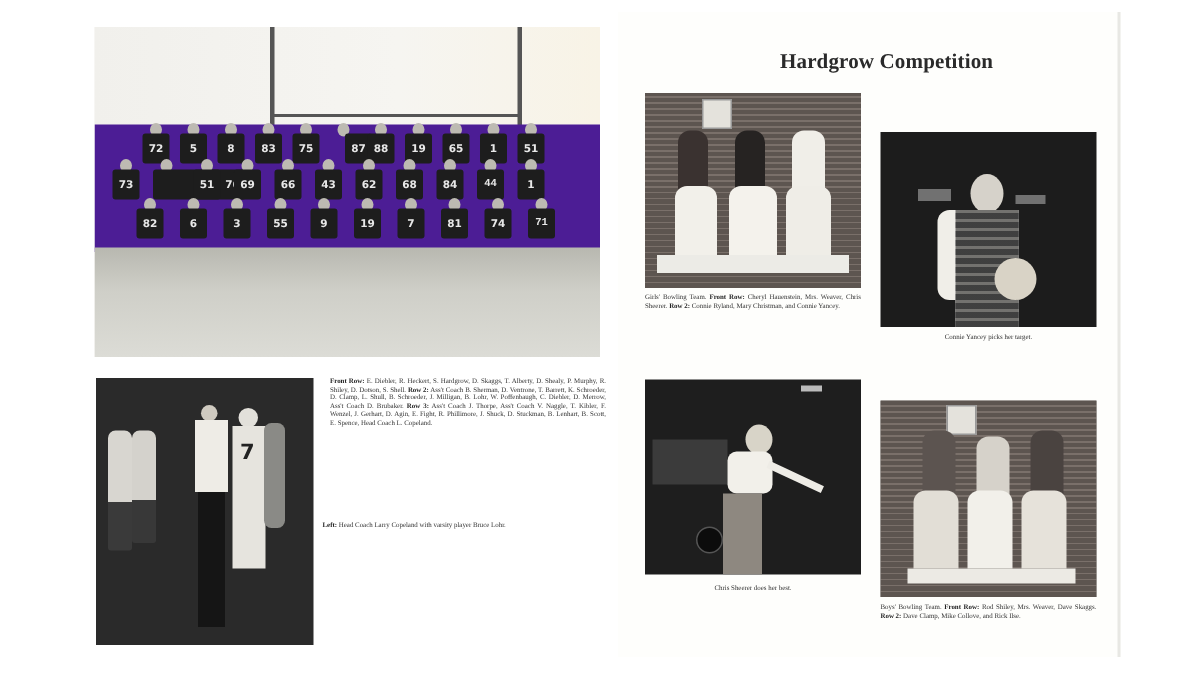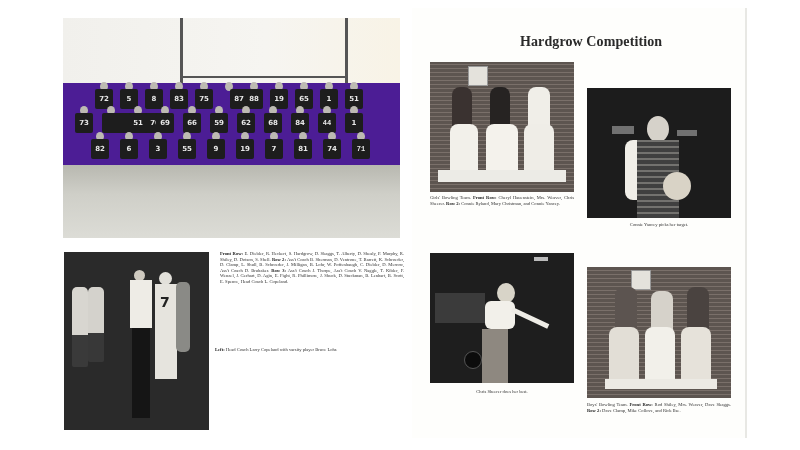--- a/index.html
+++ b/index.html
@@ -70,21 +70,21 @@
       <div class="jersey" style="left: 12px; top: 30px;">73</div>
       <div class="head" style="left: 44px; top: 23px;"></div>
       <div class="jersey" style="left: 39px; top: 30px; padding-left: 44px;">76</div>
       <div class="head" style="left: 71px; top: 23px;"></div>
       <div class="jersey" style="left: 66px; top: 30px;">51</div>
       <div class="head" style="left: 98px; top: 23px;"></div>
       <div class="jersey" style="left: 93px; top: 30px;">69</div>
       <div class="head" style="left: 125px; top: 23px;"></div>
       <div class="jersey" style="left: 120px; top: 30px;">66</div>
       <div class="head" style="left: 152px; top: 23px;"></div>
-      <div class="jersey" style="left: 147px; top: 30px;">59</div>
+      <div class="jersey" style="left: 147px; top: 30px;">43</div>
       <div class="head" style="left: 179px; top: 23px;"></div>
       <div class="jersey" style="left: 174px; top: 30px;">62</div>
       <div class="head" style="left: 206px; top: 23px;"></div>
       <div class="jersey" style="left: 201px; top: 30px;">68</div>
       <div class="head" style="left: 233px; top: 23px;"></div>
       <div class="jersey" style="left: 228px; top: 30px;">84</div>
       <div class="head" style="left: 260px; top: 23px;"></div>
       <div class="jersey" style="left: 255px; top: 30px; font-family: Liberation Mono, monospace;">44</div>
       <div class="head" style="left: 287px; top: 23px;"></div>
       <div class="jersey" style="left: 282px; top: 30px;">1</div>

